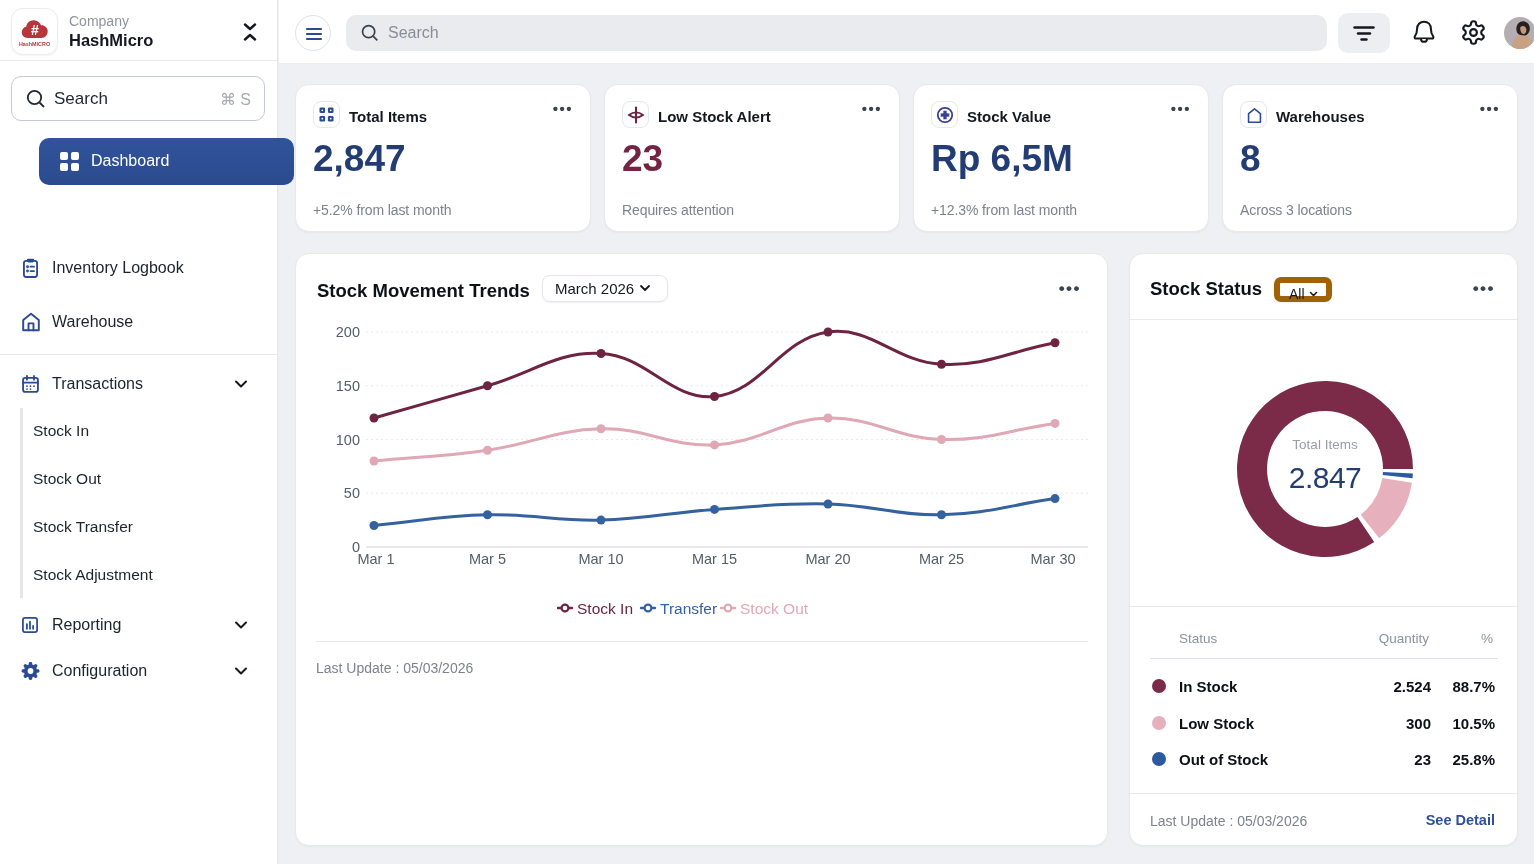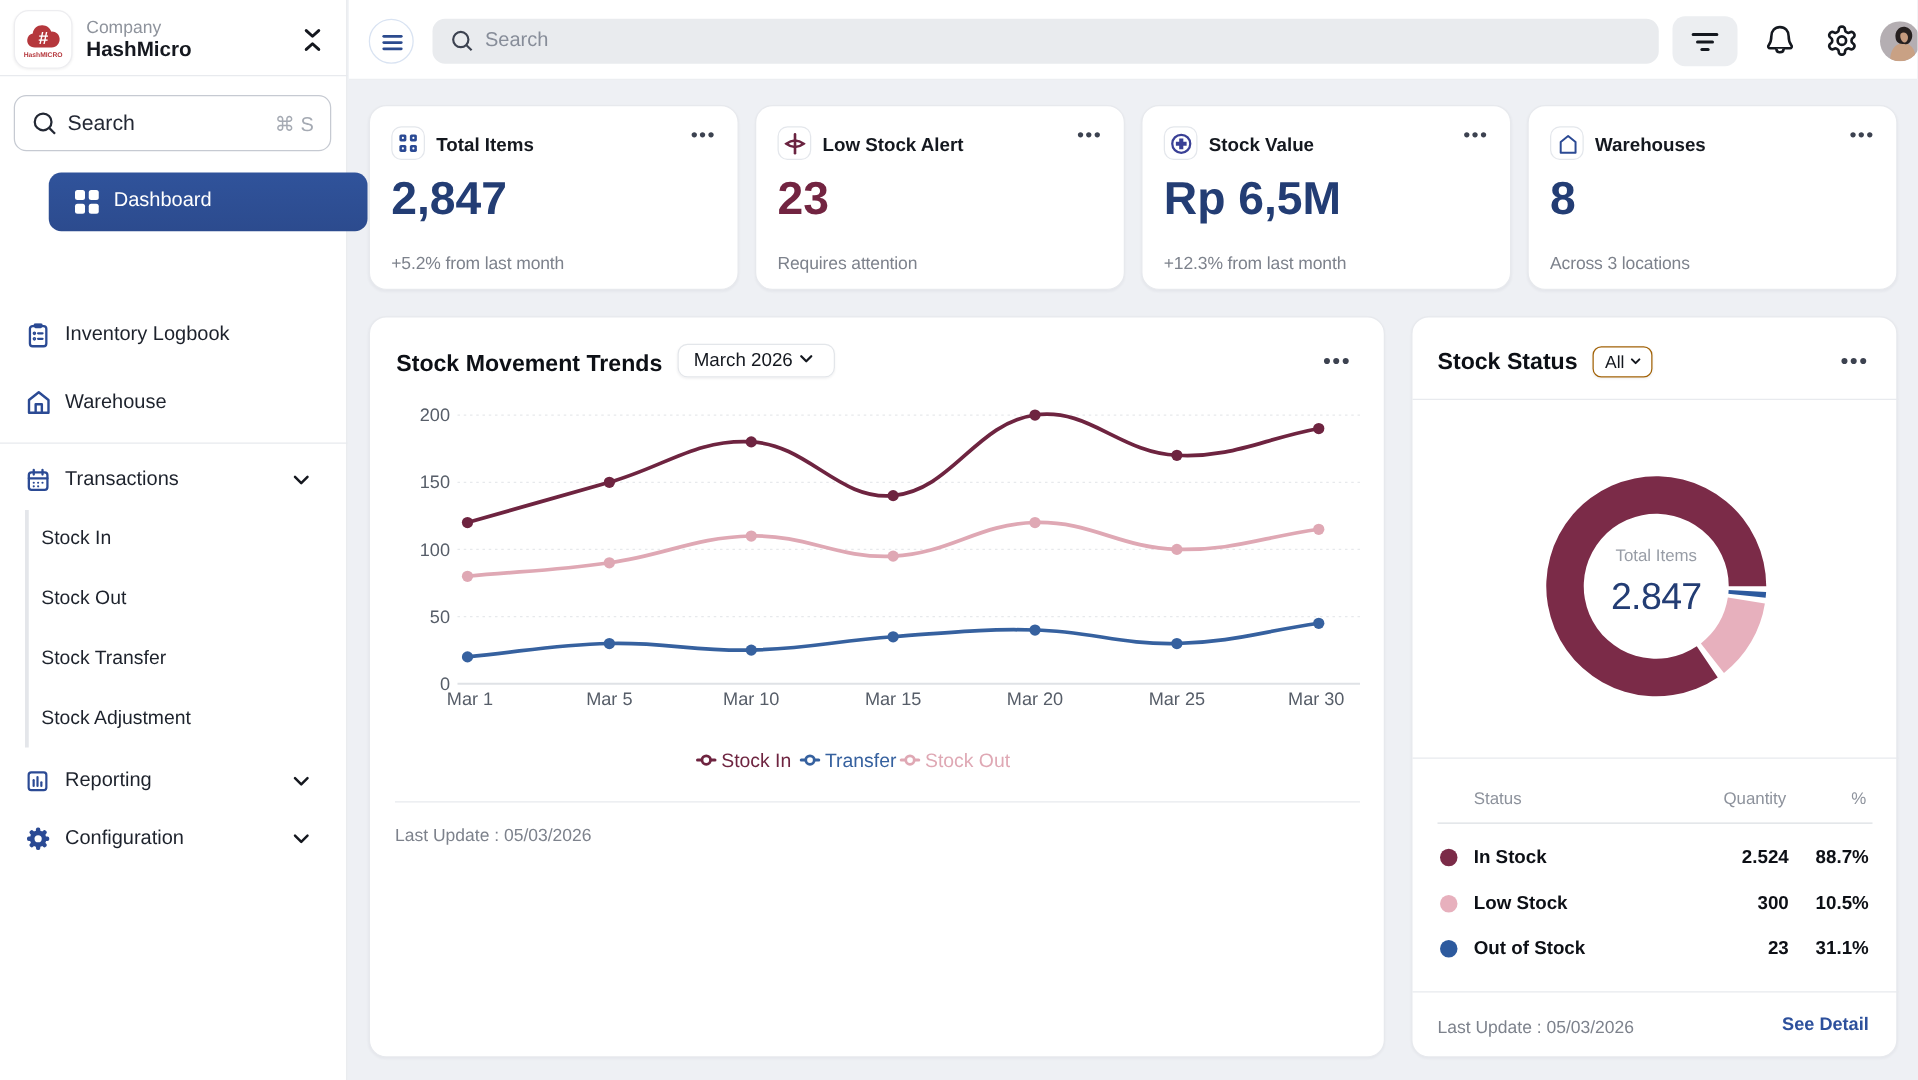--- a/index.html
+++ b/index.html
@@ -42,21 +42,21 @@
 
 #chartcard { left:295px; top:253px; width:813px; height:593px; }
 #charttitle { position:absolute; left:21px; top:26px; font-size:18.5px; font-weight:bold; color:#0d1016; }
 #chartdrop { position:absolute; left:246px; top:21px; width:126px; height:27px; border:1px solid #e3e6ea; border-radius:8px; box-shadow:0 1px 2px rgba(16,24,40,.06); font-size:15px; color:#14181f; line-height:26px; padding-left:12px; }
 #chartdots { position:absolute; right:26px; top:25px; font-size:17px; letter-spacing:1.5px; color:#3c4250; font-weight:bold; }
 #chartdiv { position:absolute; left:20px; top:387px; width:772px; height:1px; background:#e8eaee; }
 #chartupd { position:absolute; left:20px; top:406px; font-size:14px; color:#7d828c; }
 
 #statuscard { left:1129px; top:253px; width:389px; height:593px; }
 #stitle { position:absolute; left:20px; top:24px; font-size:18.5px; font-weight:bold; color:#0d1016; }
-#sdrop { position:absolute; left:144px; top:23px; width:48px; height:25px; border:1px solid #a16207; border-radius:7px; box-shadow:0 1px 2px rgba(16,24,40,.06); font-size:14px; color:#14181f; line-height:23px; padding-left:9px; }
+#sdrop { position:absolute; left:144px; top:23px; width:58px; height:25px; border:6px solid #a16207; border-radius:7px; box-shadow:0 1px 2px rgba(16,24,40,.06); font-size:14px; color:#14181f; line-height:23px; padding-left:9px; }
 #sdots { position:absolute; right:22px; top:25px; font-size:17px; letter-spacing:1.5px; color:#3c4250; font-weight:bold; }
 #sdiv1 { position:absolute; left:0; top:65px; width:389px; height:1px; background:#e8eaee; }
 #totitems { position:absolute; left:0; top:183px; width:390px; text-align:center; font-size:13.5px; color:#989da6; }
 #totnum { position:absolute; left:0; top:207px; width:390px; text-align:center; font-size:30px; letter-spacing:-0.5px; color:#233d74; }
 .th { position:absolute; font-size:13.5px; color:#8d929c; }
 #sdiv2 { position:absolute; left:20px; top:404px; width:348px; height:1px; background:#dcdfe4; }
 .srow { position:absolute; left:0; width:389px; height:20px; }
 .srow .dot { position:absolute; left:29px; top:50%; transform:translate(-50%,-50%); width:14px; height:14px; border-radius:50%; }
 .srow .lbl { position:absolute; left:49px; top:50%; transform:translateY(-50%); font-size:15px; font-weight:bold; color:#0d1016; }
 .srow .qty { position:absolute; right:88px; top:50%; transform:translateY(-50%); font-size:15px; font-weight:bold; color:#0d1016; }
@@ -382,19 +382,19 @@
   <div class="srow" style="top:459px">
         <div class="dot" style="background:#e7b0bd"></div>
         <div class="lbl">Low Stock</div>
         <div class="qty">300</div>
         <div class="pct">10.5%</div>
       </div>
   <div class="srow" style="top:495px">
         <div class="dot" style="background:#2d5a9e"></div>
         <div class="lbl">Out of Stock</div>
         <div class="qty">23</div>
-        <div class="pct">31.1%</div>
+        <div class="pct">25.8%</div>
       </div>
   <div id="sdiv3"></div>
   <div id="supd">Last Update : 05/03/2026</div>
   <div id="seedetail">See Detail</div>
 </div>
 </div>
 
 </body></html>

